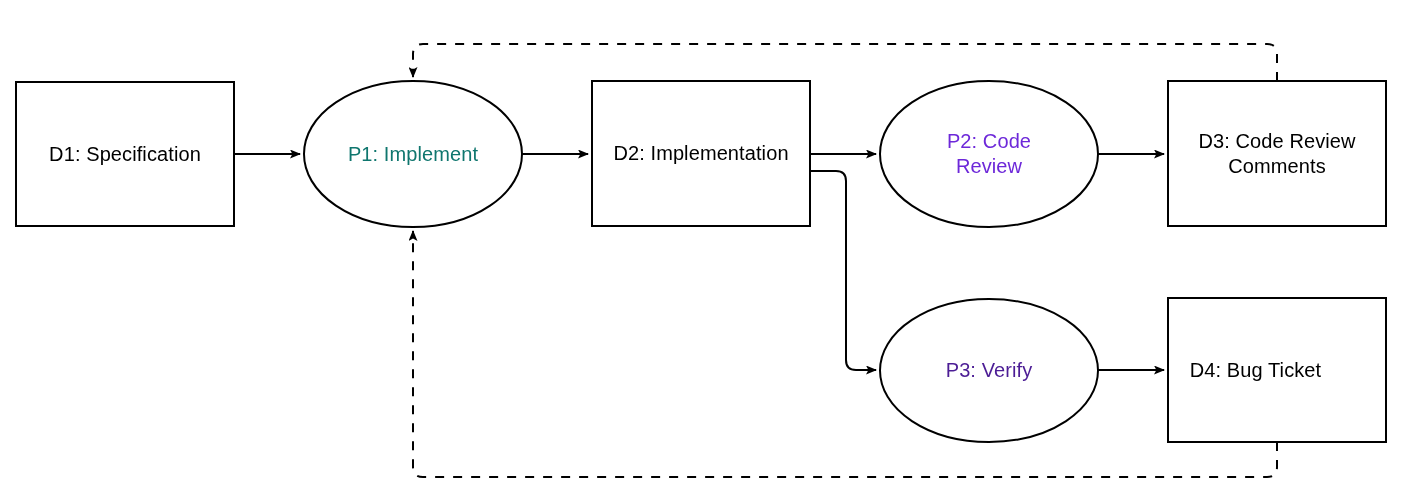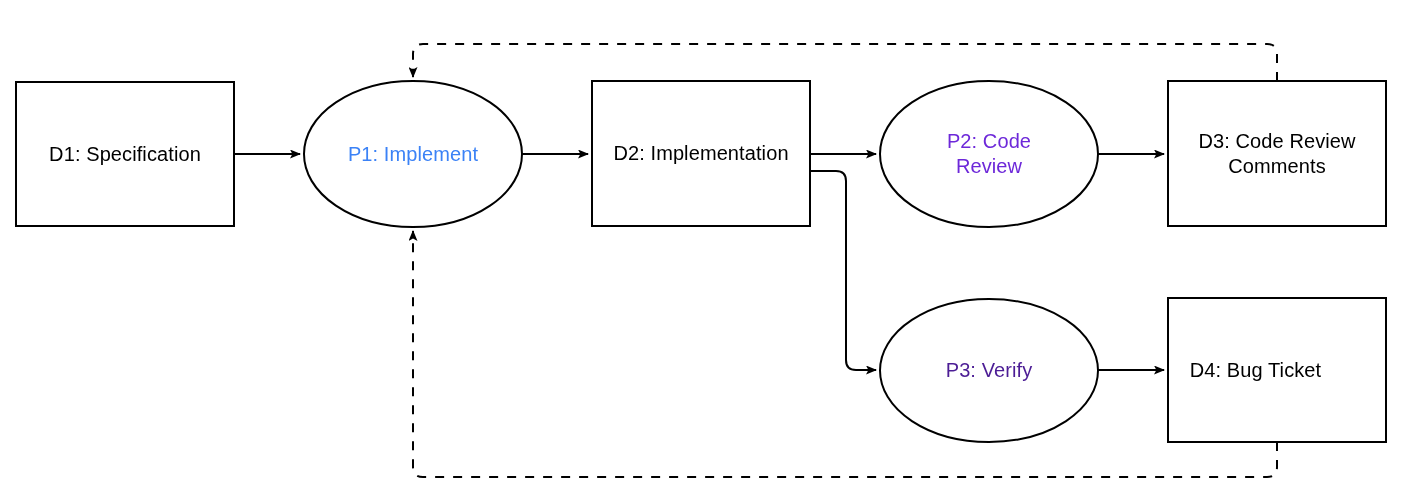--- a/index.html
+++ b/index.html
@@ -80,21 +80,21 @@
       <ellipse class="node-shape" cx="413" cy="130" rx="109" ry="73" stroke="#000000"></ellipse>
       <rect class="node-shape" x="592" y="57" width="218" height="145" stroke="#000000"></rect>
       <ellipse class="node-shape" cx="989" cy="130" rx="109" ry="73" stroke="#000000"></ellipse>
       <rect class="node-shape" x="1168" y="57" width="218" height="145" stroke="#000000"></rect>
       <ellipse class="node-shape" cx="989" cy="346.5" rx="109" ry="71.5" stroke="#000000"></ellipse>
       <rect class="node-shape" x="1168" y="274" width="218" height="144" stroke="#000000"></rect>
     </g>
   </svg>
 
   <div class="node-label" style="left: 16px; top: 58px; width: 218px; height: 144px; color: rgb(0, 0, 0);">D1: Specification</div>
-  <div class="node-label" style="left: 304px; top: 57px; width: 218px; height: 146px; color: #3b82f6;">P1: Implement</div>
+  <div class="node-label" style="left: 304px; top: 57px; width: 218px; height: 146px; color: #0f766e;">P1: Implement</div>
   <div class="node-label" style="left: 592px; top: 57px; width: 218px; height: 145px; color: rgb(0, 0, 0); border-radius: 30px;">D2: Implementation</div>
   <div class="node-label" style="left: 880px; top: 57px; width: 218px; height: 146px; color: #6d28d9;">P2: Code
 Review</div>
   <div class="node-label" style="left: 1168px; top: 57px; width: 218px; height: 145px; color: rgb(0, 0, 0);">D3: Code Review
 Comments</div>
   <div class="node-label" style="left: 880px; top: 275px; width: 218px; height: 143px; color: #4c1d95;">P3: Verify</div>
   <div class="node-label" style="left: 1168px; top: 274px; width: 175px; height: 144px; color: rgb(0, 0, 0);">D4: Bug Ticket</div>
 
 </div>
 

